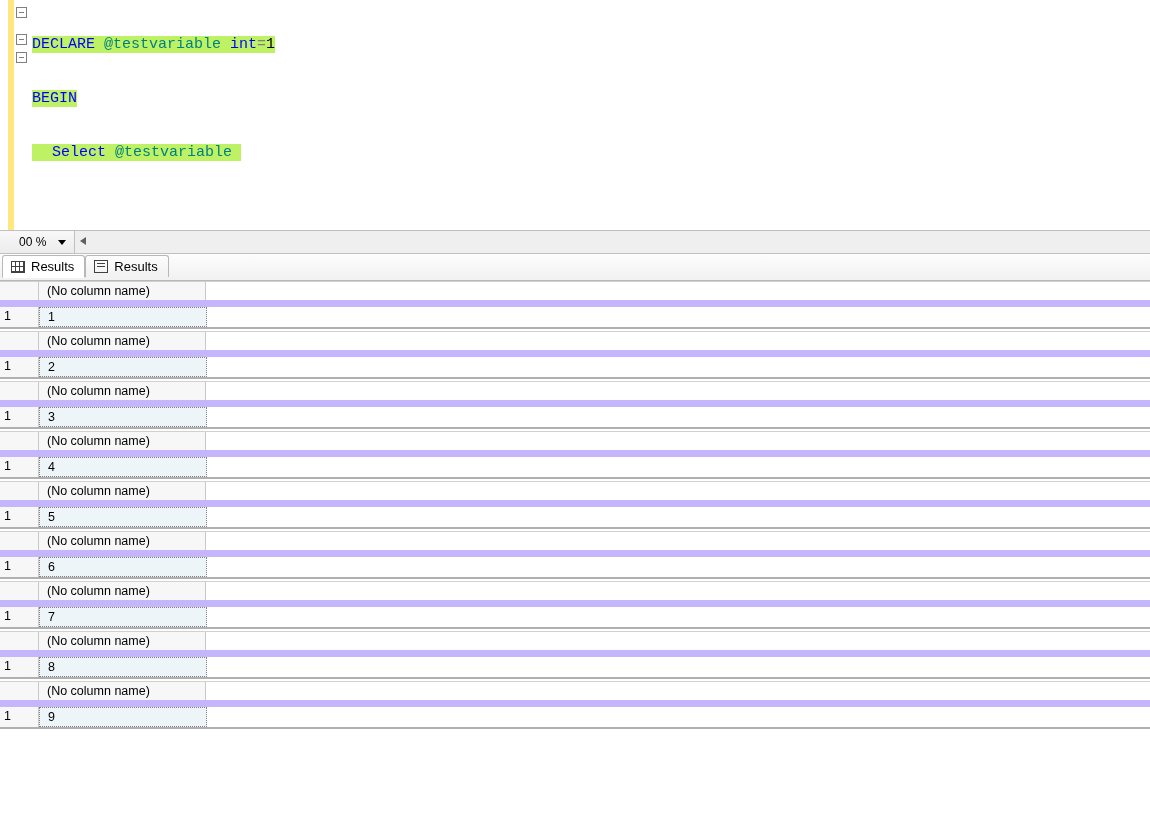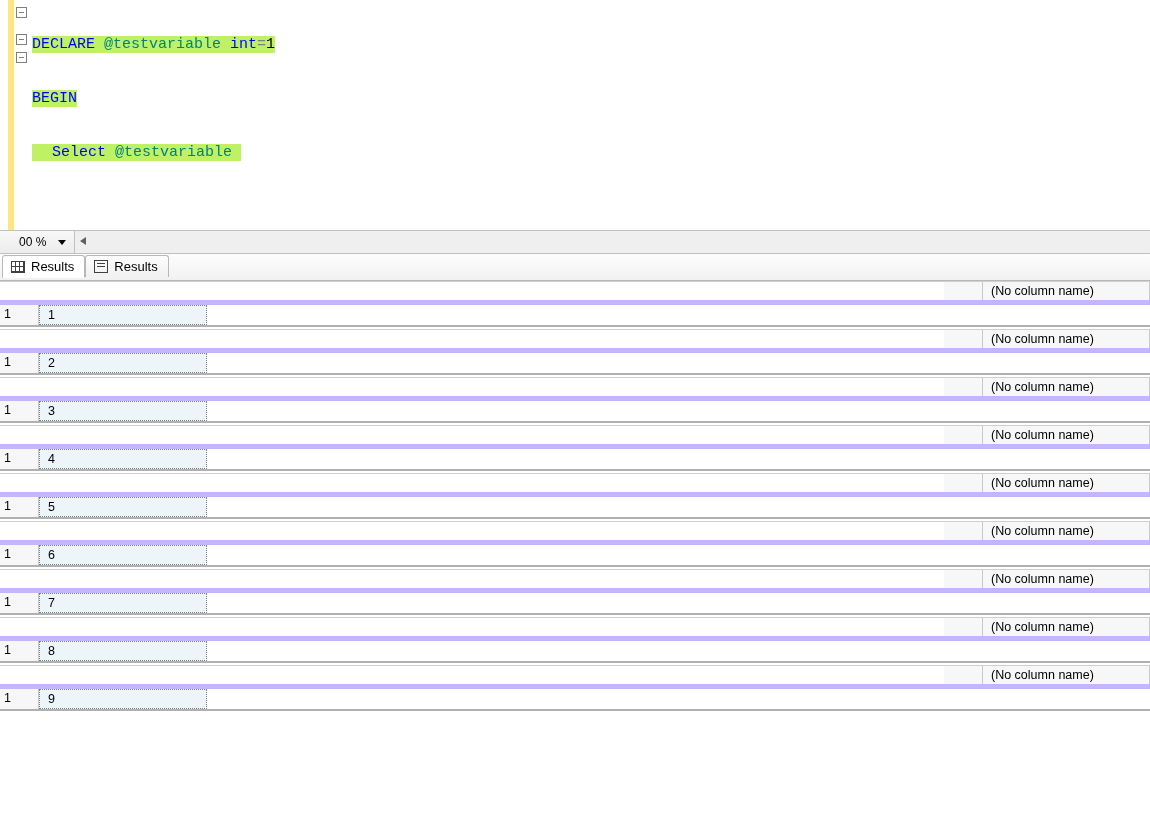--- a/index.html
+++ b/index.html
@@ -22,21 +22,21 @@
 .tabs-row{display:flex;align-items:flex-start;background:linear-gradient(#fdfdfd,#f1f1f1);border-bottom:1px solid #b8b8b8;height:26px;padding-left:2px;gap:0;}
 .tab{display:flex;align-items:center;gap:6px;padding:3px 10px 3px 8px;border:1px solid #b8b8b8;border-bottom:none;border-top-left-radius:3px;border-top-right-radius:3px;font-size:13px;position:relative;top:1px;background:linear-gradient(#fdfdfd,#f1f1f1);}
 .tab.active{background:#fff;border-bottom:1px solid #fff;}
 .icon-grid{width:12px;height:10px;border:1px solid #404040;display:grid;grid-template-columns:1fr 1fr 1fr;grid-template-rows:1fr 1fr;}
 .icon-grid div{border-right:1px solid #404040;border-bottom:1px solid #404040;}
 .icon-msg{width:12px;height:11px;border:1px solid #404040;position:relative;}
 .icon-msg::before{content:"";position:absolute;left:2px;right:2px;top:2px;border-top:1px solid #404040;}
 .icon-msg::after{content:"";position:absolute;left:2px;right:2px;top:5px;border-top:1px solid #404040;}
 .results-area{}
 .result-block{border-top:1px solid #d0d0d0;border-bottom:2px solid #b0b0b0;margin-bottom:2px;}
-.r-header{display:flex;border-bottom:5px solid #c4b5fd;justify-content:flex-end;}
+.r-header{display:flex;border-bottom:7px solid #c4b5fd;}
 .r-hcorner{width:38px;border-right:1px solid #c8c8c8;background:#f7f7f7;}
 .r-hcol{width:150px;padding:2px 8px;font-size:12.5px;border-right:1px solid #c8c8c8;color:#000;background:#f7f7f7;}
 .r-row{display:flex;}
 .r-rownum{width:30px;text-align:left;padding:2px 4px 2px 4px;font-size:12.5px;border-right:1px solid #c8c8c8;background:#f7f7f7;}
 .r-cell{width:150px;padding:2px 8px;font-size:12.5px;border:1px dotted #808080;background:#eef5f9;}
 .code-line{display:block;}
 .indent{display:inline-block;width:20px;}
 </style>
 </head>
 <body>

